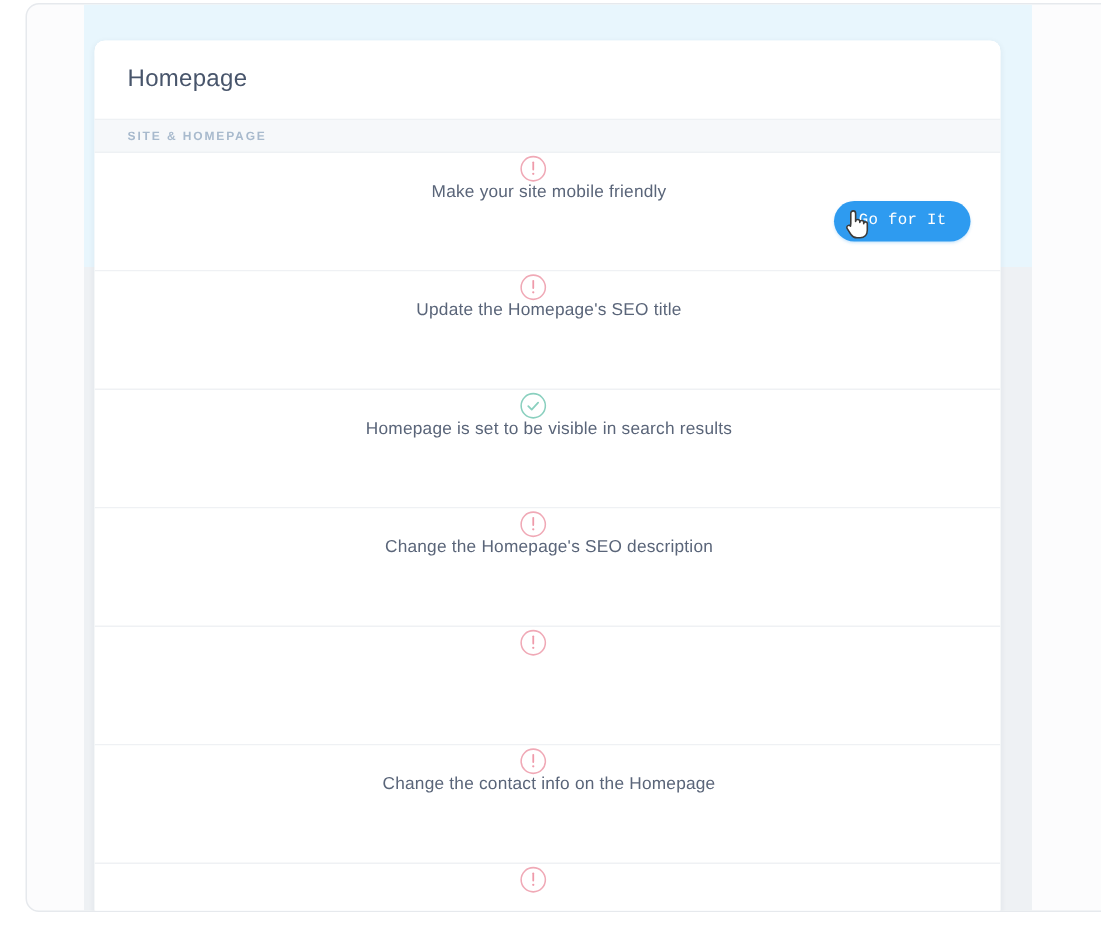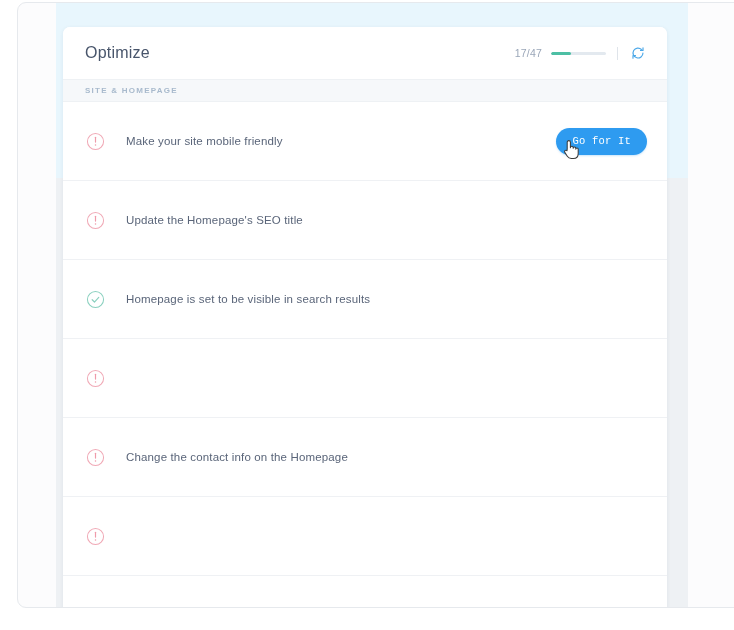--- a/index.html
+++ b/index.html
@@ -151,20 +151,21 @@
 
   .row {
     position: relative;
     height: 79px;
     display: flex;
     align-items: center;
     padding: 0 20px 0 22px;
     box-sizing: border-box;
     border-bottom: 1px solid #eff1f4;
     background: #ffffff;
+    flex-direction: column;
   }
   .row.first {
     height: 79px;
   }
 
   .row-icon {
     width: 20px;
     height: 20px;
     flex: 0 0 20px;
     margin-right: 21px;
@@ -215,39 +216,22 @@
 <div id="stage">
 
   <div class="outer-frame">
 
     <div class="page-bg-top"></div>
     <div class="page-bg-bottom"></div>
 
     <div class="card">
 
       <div class="card-header">
-        <div class="card-title">Optimize</div>
-
-        <div class="header-right">
-          <div class="progress-count">17/47</div>
-
-          <div class="progress-track" style="background: rgb(227, 233, 239);">
-            <div class="progress-fill" style="width: 36%; background: rgb(77, 191, 164);"></div>
-          </div>
-
-          <div class="header-divider"></div>
-
-          <div class="refresh-btn">
-            <svg width="14" height="14" viewBox="0 0 24 24" fill="none">
-              <path d="M20.5 12a8.5 8.5 0 1 1-2.6-6.1" stroke="#4ca8e8" stroke-width="2" stroke-linecap="round" fill="none"></path>
-              <path d="M20.6 3.2v4.3h-4.3" stroke="#4ca8e8" stroke-width="2" stroke-linecap="round" stroke-linejoin="round" fill="none"></path>
-              <path d="M3.4 20.8v-4.3h4.3" stroke="#4ca8e8" stroke-width="2" stroke-linecap="round" stroke-linejoin="round" fill="none"></path>
-            </svg>
-          </div>
-        </div>
+        <div class="card-title">Homepage</div>
+
       </div>
 
       <div class="section-band">
         <span class="section-label">SITE &amp; HOMEPAGE</span>
       </div>
 
       <div class="rows">
 
         <div class="row first">
           <span class="row-icon">
@@ -277,20 +261,30 @@
         <div class="row">
           <span class="row-icon">
             <svg width="19" height="19" viewBox="0 0 24 24" fill="none">
               <circle cx="12" cy="12" r="10.2" stroke="#8ad0bf" stroke-width="1.3" fill="none"></circle>
               <path d="M7.8 12.3l2.9 2.9 5.4-5.8" stroke="#8ad0bf" stroke-width="1.5" stroke-linecap="round" stroke-linejoin="round" fill="none"></path>
             </svg>
           </span>
           <span class="row-text">Homepage is set to be visible in search results</span>
         </div>
 
+        <div class="row">
+          <span class="row-icon">
+            <svg width="19" height="19" viewBox="0 0 24 24" fill="none">
+              <circle cx="12" cy="12" r="10.2" stroke="#f0a9b6" stroke-width="1.3" fill="none"></circle>
+              <path d="M12 6.6v6.1" stroke="#ef9aaa" stroke-width="1.5" stroke-linecap="round"></path>
+              <circle cx="12" cy="16.3" r="0.95" fill="#ef9aaa"></circle>
+            </svg>
+          </span>
+          <span class="row-text">Change the Homepage's SEO description</span>
+        </div>
 
         <div class="row">
           <span class="row-icon">
             <svg width="19" height="19" viewBox="0 0 24 24" fill="none">
               <circle cx="12" cy="12" r="10.2" stroke="#f0a9b6" stroke-width="1.3" fill="none"></circle>
               <path d="M12 6.6v6.1" stroke="#ef9aaa" stroke-width="1.5" stroke-linecap="round"></path>
               <circle cx="12" cy="16.3" r="0.95" fill="#ef9aaa"></circle>
             </svg>
           </span>
         </div>

